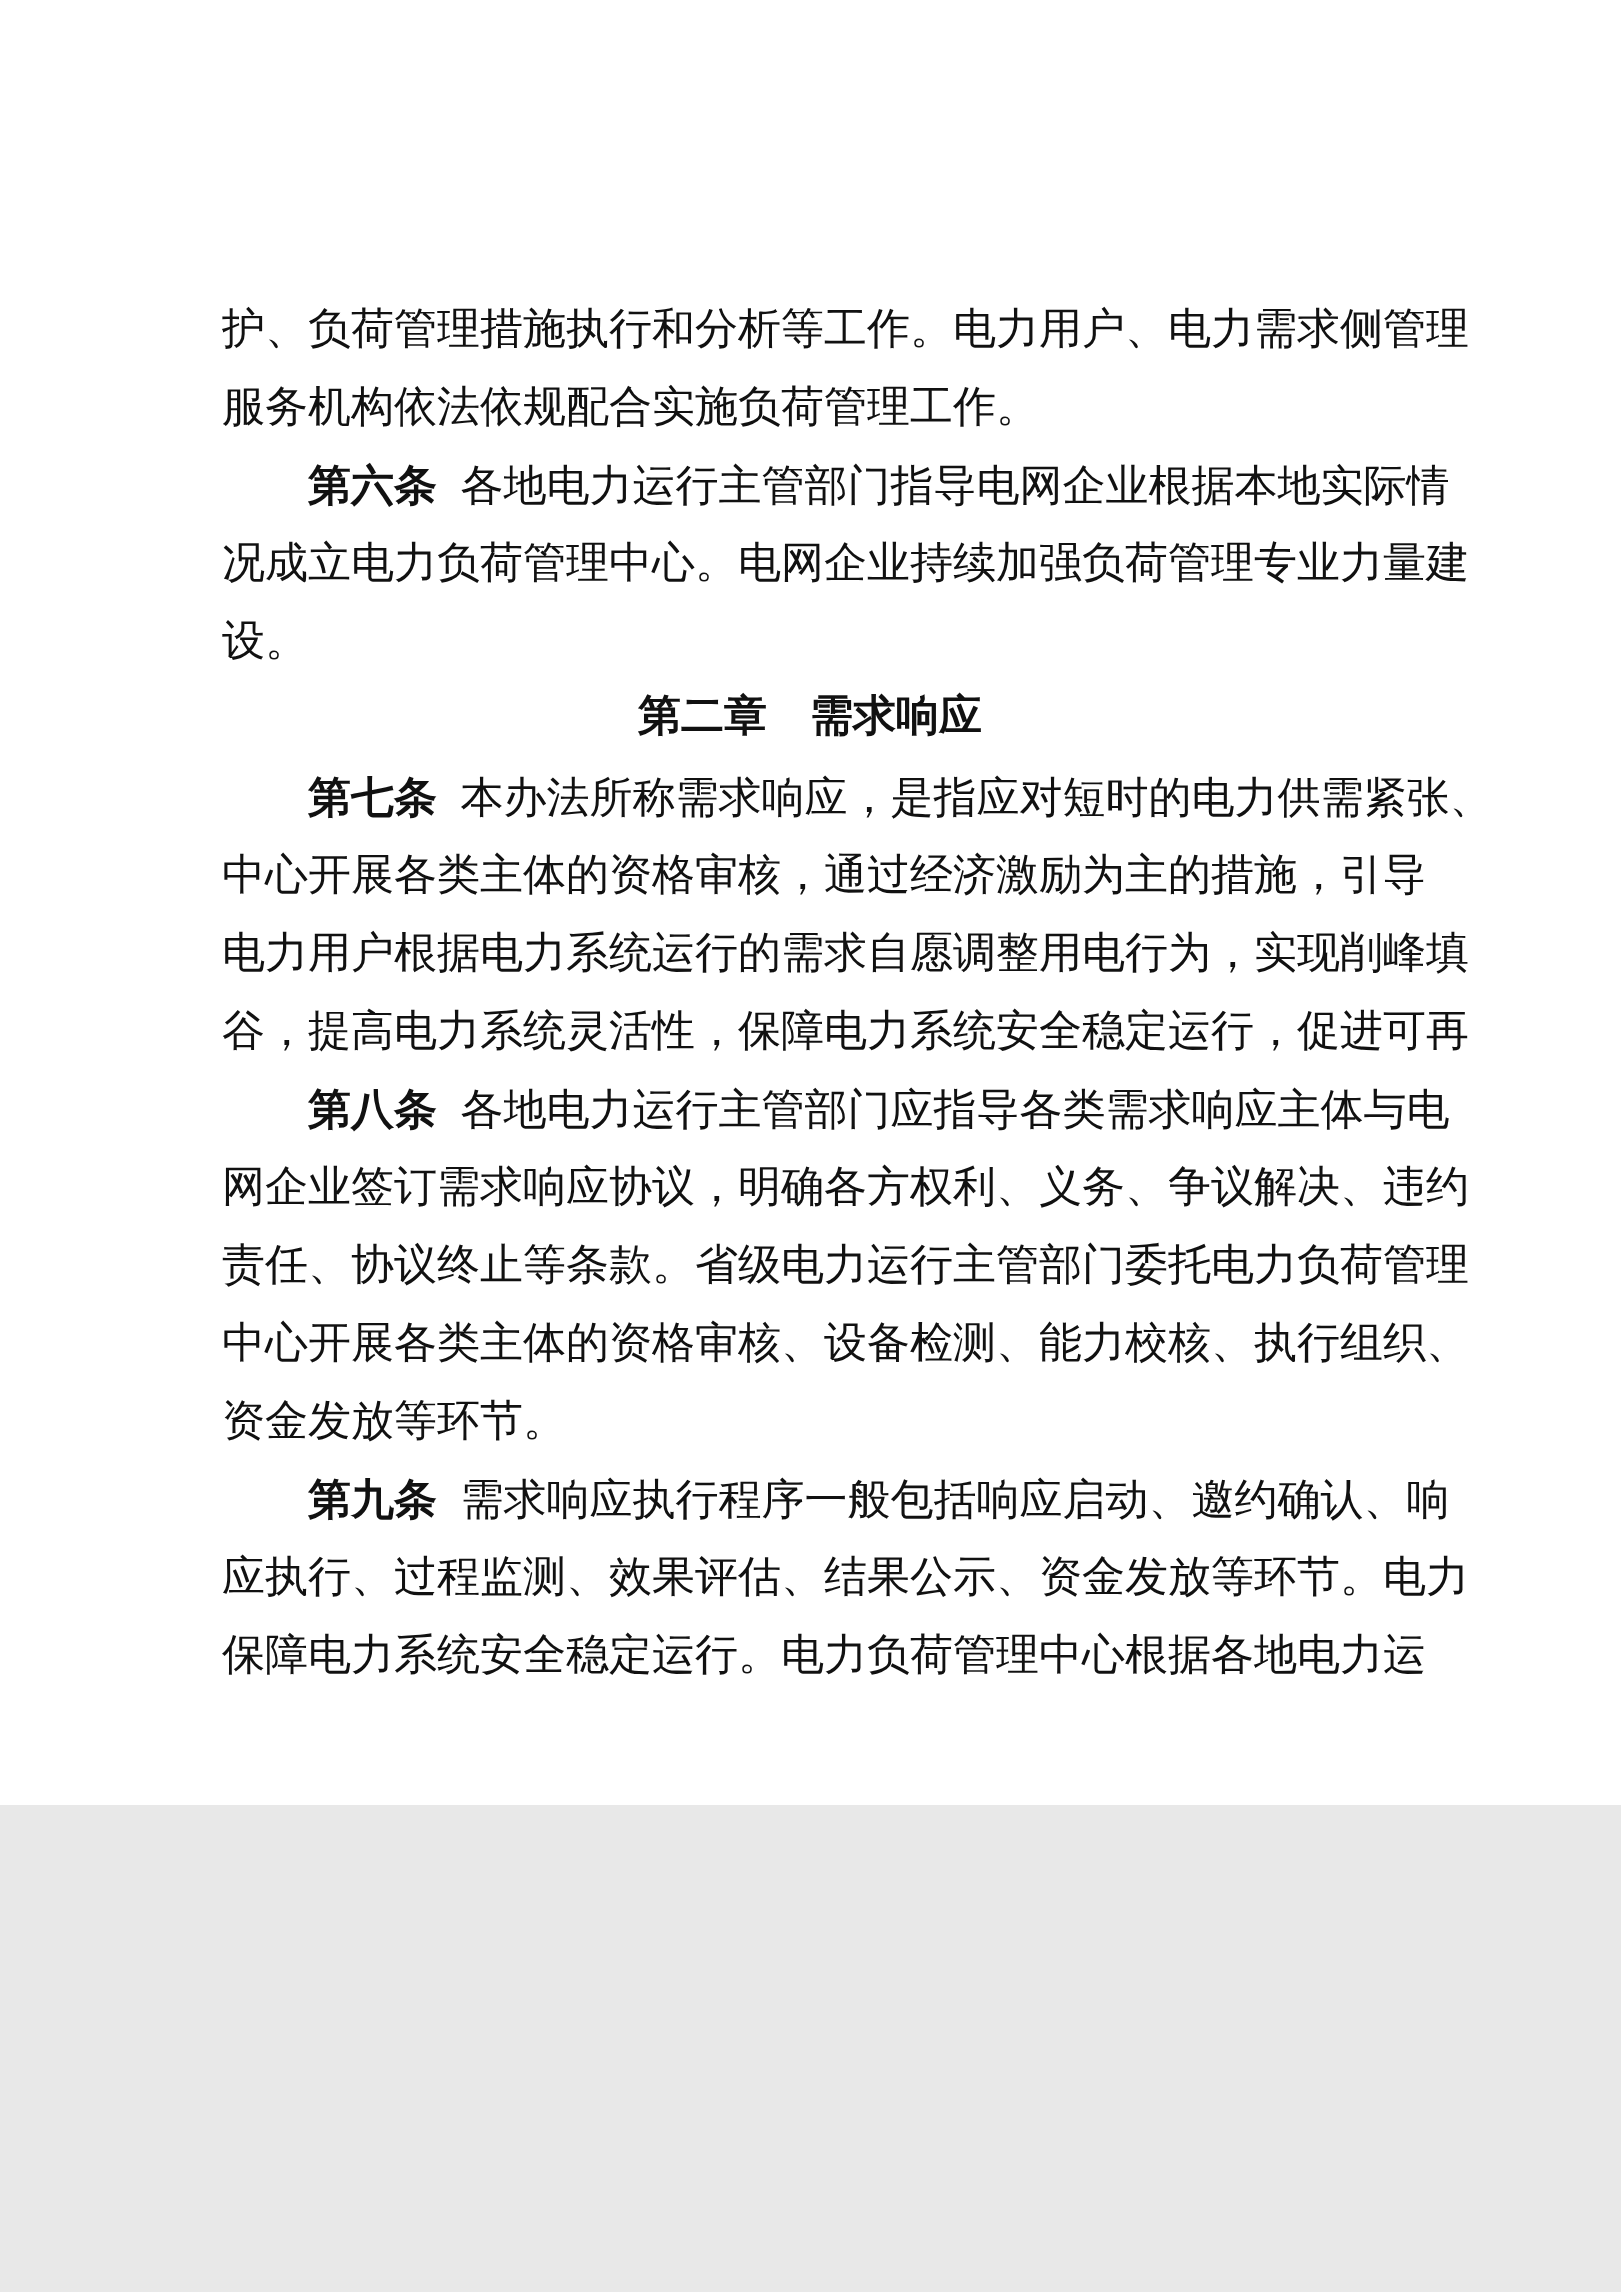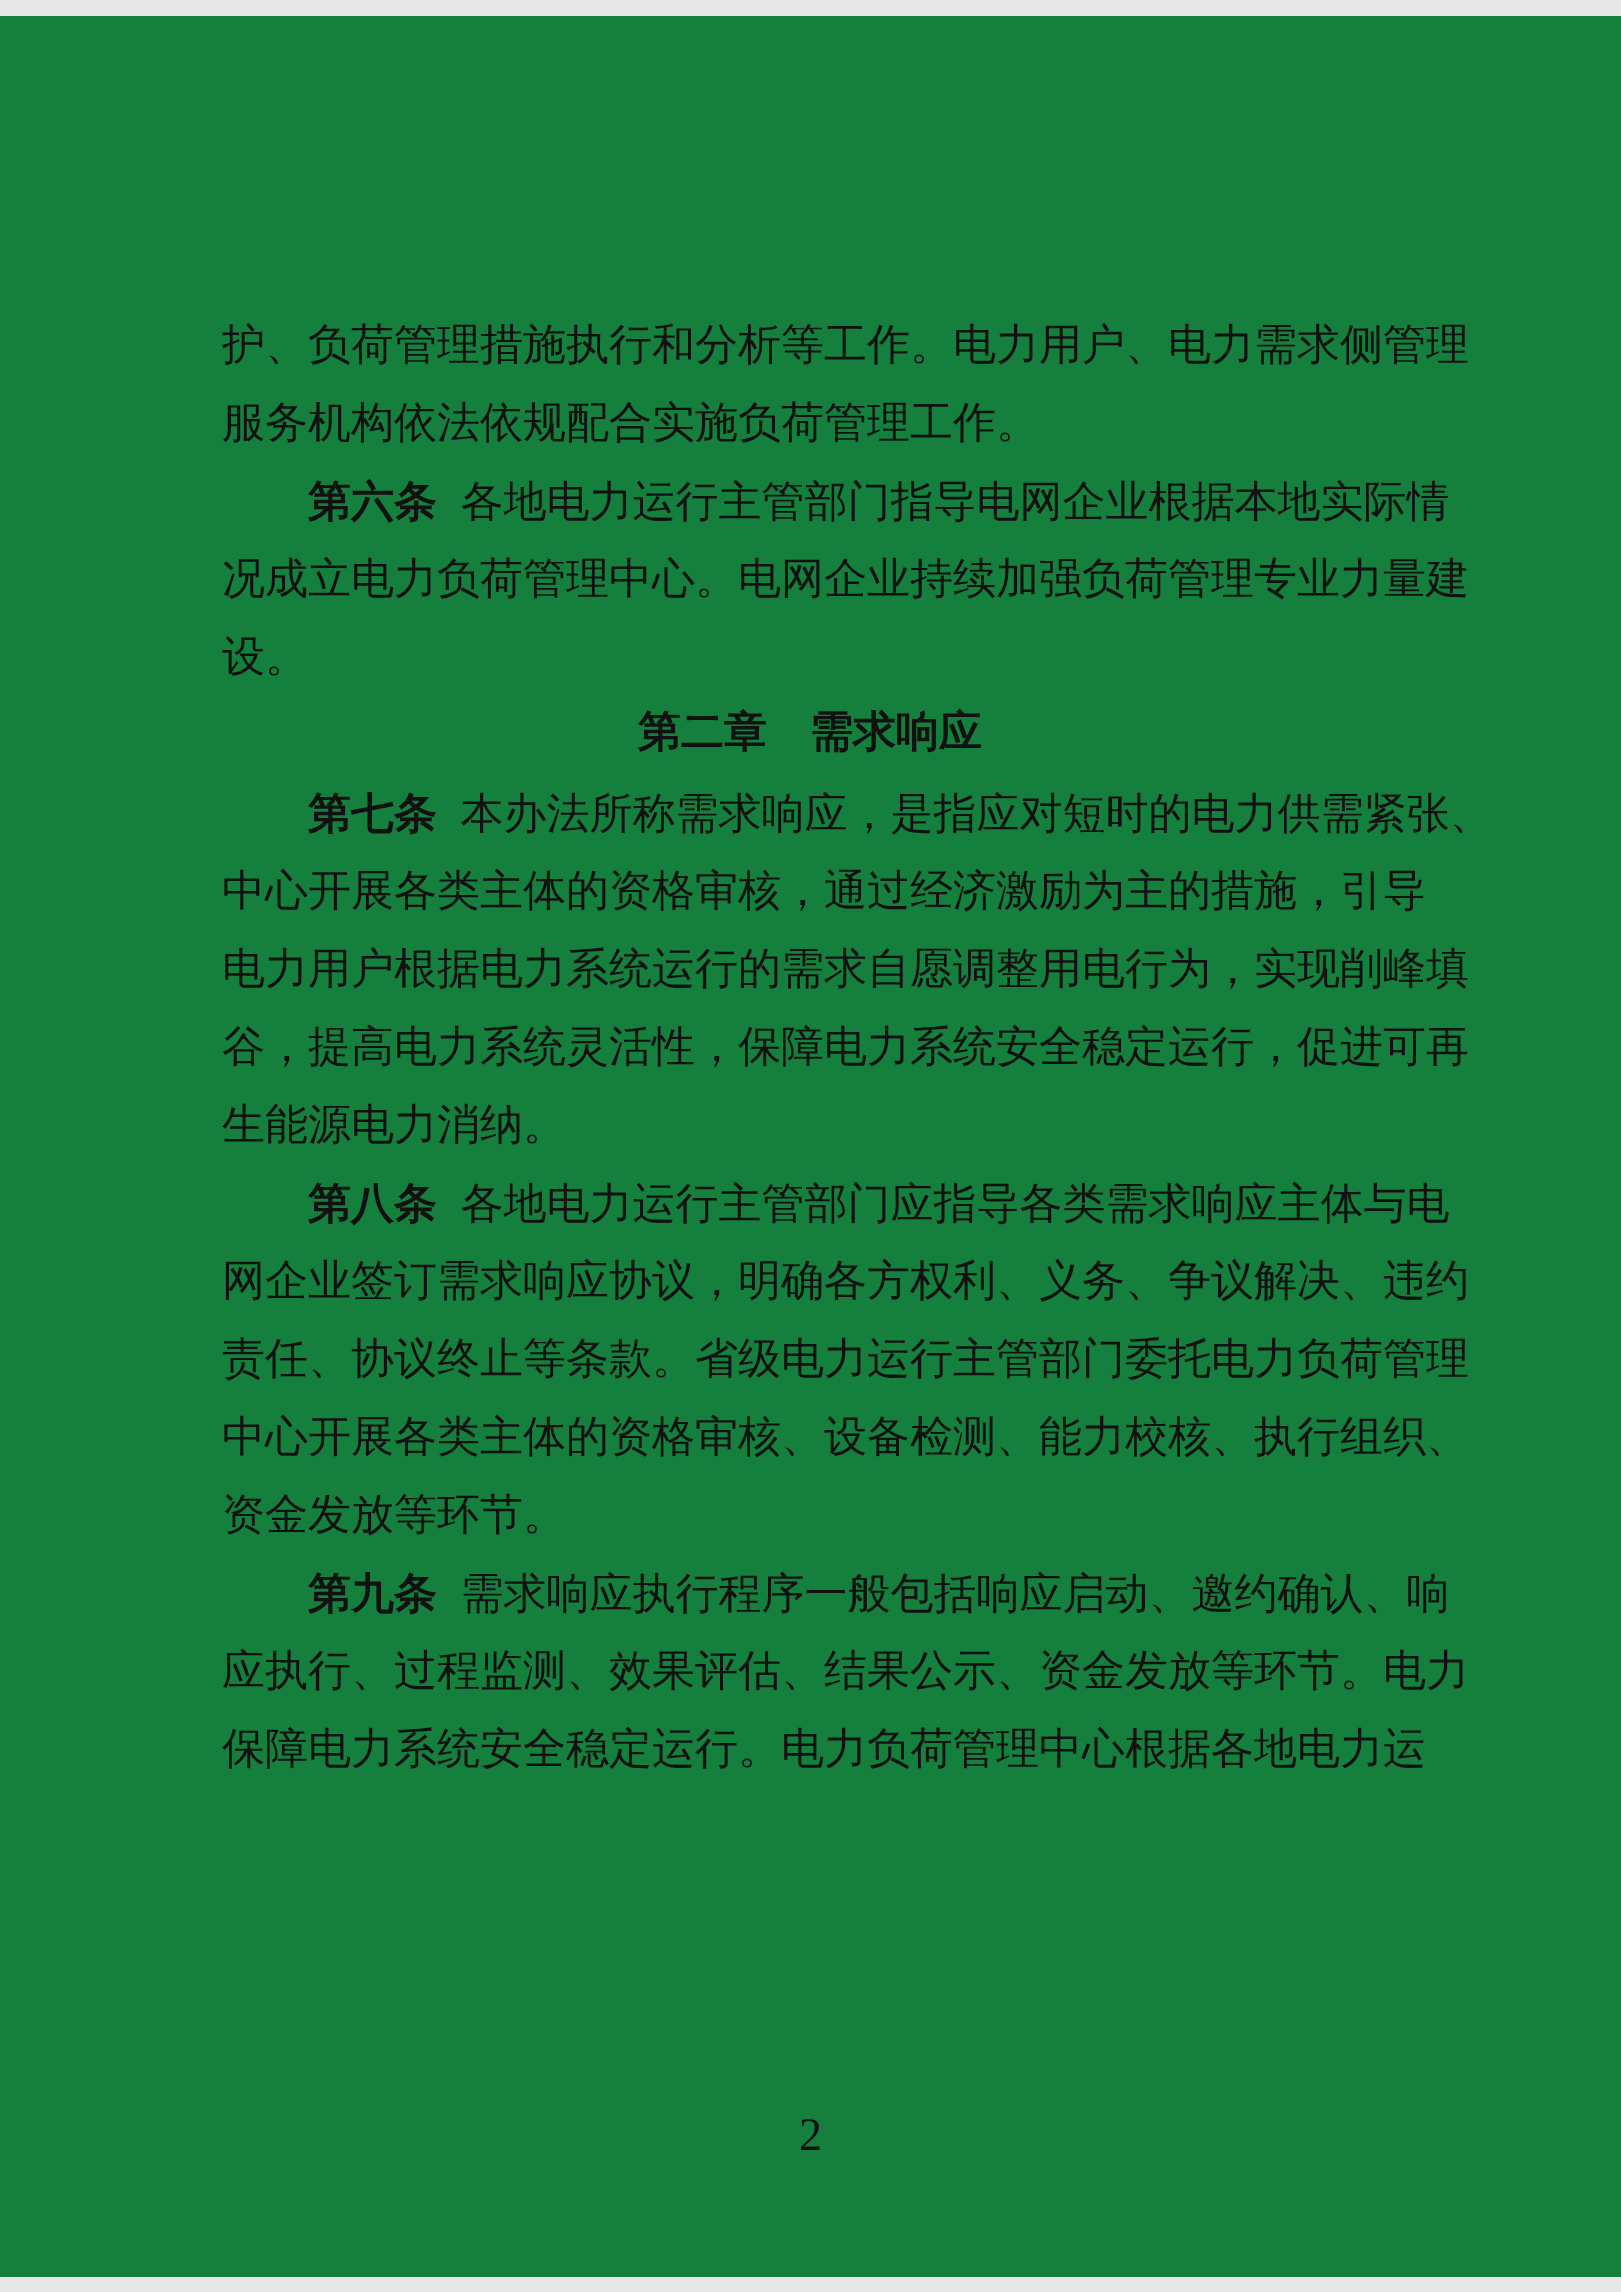--- a/index.html
+++ b/index.html
@@ -3,23 +3,23 @@
 <meta charset="utf-8">
 <style>
   html, body {
     margin: 0;
     padding: 0;
     background: #e8e8e8;
   }
   .page {
     position: relative;
     width: 1621px;
-    height: 2261px;
-    margin: 16px auto;
-    background: #15803d;
+    height: 1805px;
+    margin: 0 auto;
+    background: #ffffff;
     font-family: "Liberation Serif", "DejaVu Serif", serif;
     color: #111111;
     overflow: hidden;
   }
   .content {
     position: absolute;
     left: 222px;
     top: 290px;
     width: 1176px;
   }
@@ -75,21 +75,20 @@
     <div class="line indent"><span class="label">第六条</span><span class="t">各地电力运行主管部门指导电网企业根据本地实际情</span></div>
     <div class="line"><span class="t">况成立电力负荷管理中心。电网企业持续加强负荷管理专业力量建</span></div>
     <div class="line short"><span class="t">设。</span></div>
 
     <div class="line heading"><span>第二章　需求响应</span></div>
 
     <div class="line indent"><span class="label">第七条</span><span class="t">本办法所称需求响应，是指应对短时的电力供需紧张、</span></div>
     <div class="line"><span class="t">中心开展各类主体的资格审核，通过经济激励为主的措施，引导</span></div>
     <div class="line"><span class="t">电力用户根据电力系统运行的需求自愿调整用电行为，实现削峰填</span></div>
     <div class="line"><span class="t">谷，提高电力系统灵活性，保障电力系统安全稳定运行，促进可再</span></div>
-    <div class="line short"><span class="t">生能源电力消纳。</span></div>
 
     <div class="line indent"><span class="label">第八条</span><span class="t">各地电力运行主管部门应指导各类需求响应主体与电</span></div>
     <div class="line"><span class="t">网企业签订需求响应协议，明确各方权利、义务、争议解决、违约</span></div>
     <div class="line"><span class="t">责任、协议终止等条款。省级电力运行主管部门委托电力负荷管理</span></div>
     <div class="line"><span class="t">中心开展各类主体的资格审核、设备检测、能力校核、执行组织、</span></div>
     <div class="line short"><span class="t">资金发放等环节。</span></div>
 
     <div class="line indent"><span class="label">第九条</span><span class="t">需求响应执行程序一般包括响应启动、邀约确认、响</span></div>
     <div class="line"><span class="t">应执行、过程监测、效果评估、结果公示、资金发放等环节。电力</span></div>
     <div class="line"><span class="t">保障电力系统安全稳定运行。电力负荷管理中心根据各地电力运</span></div>

